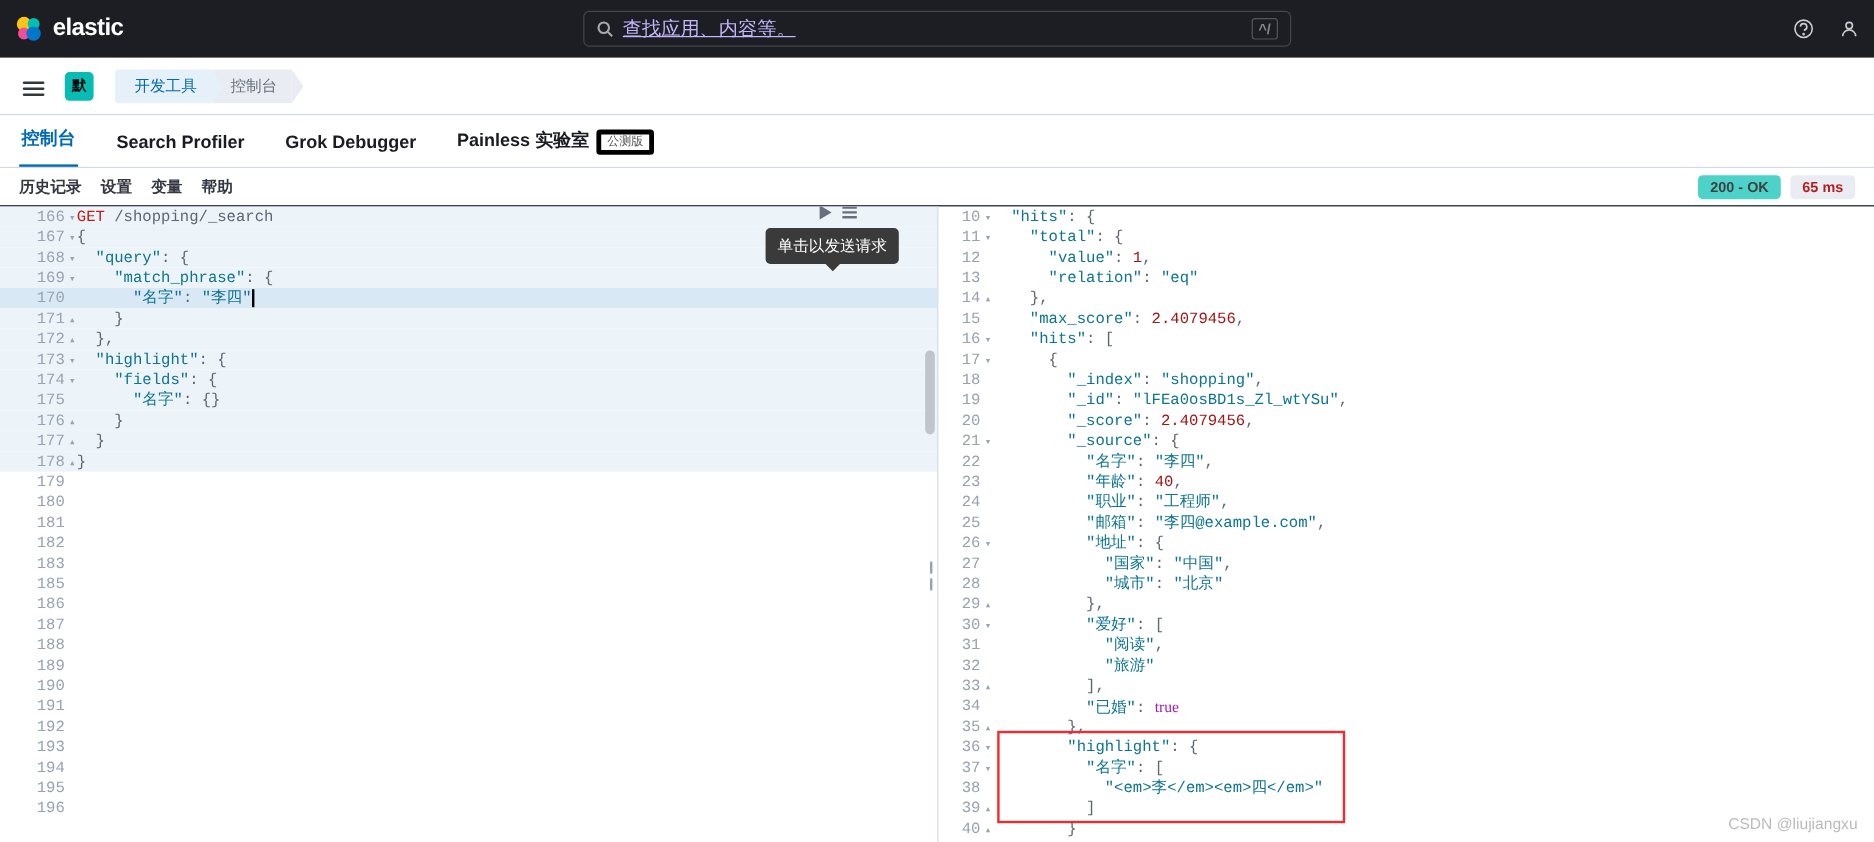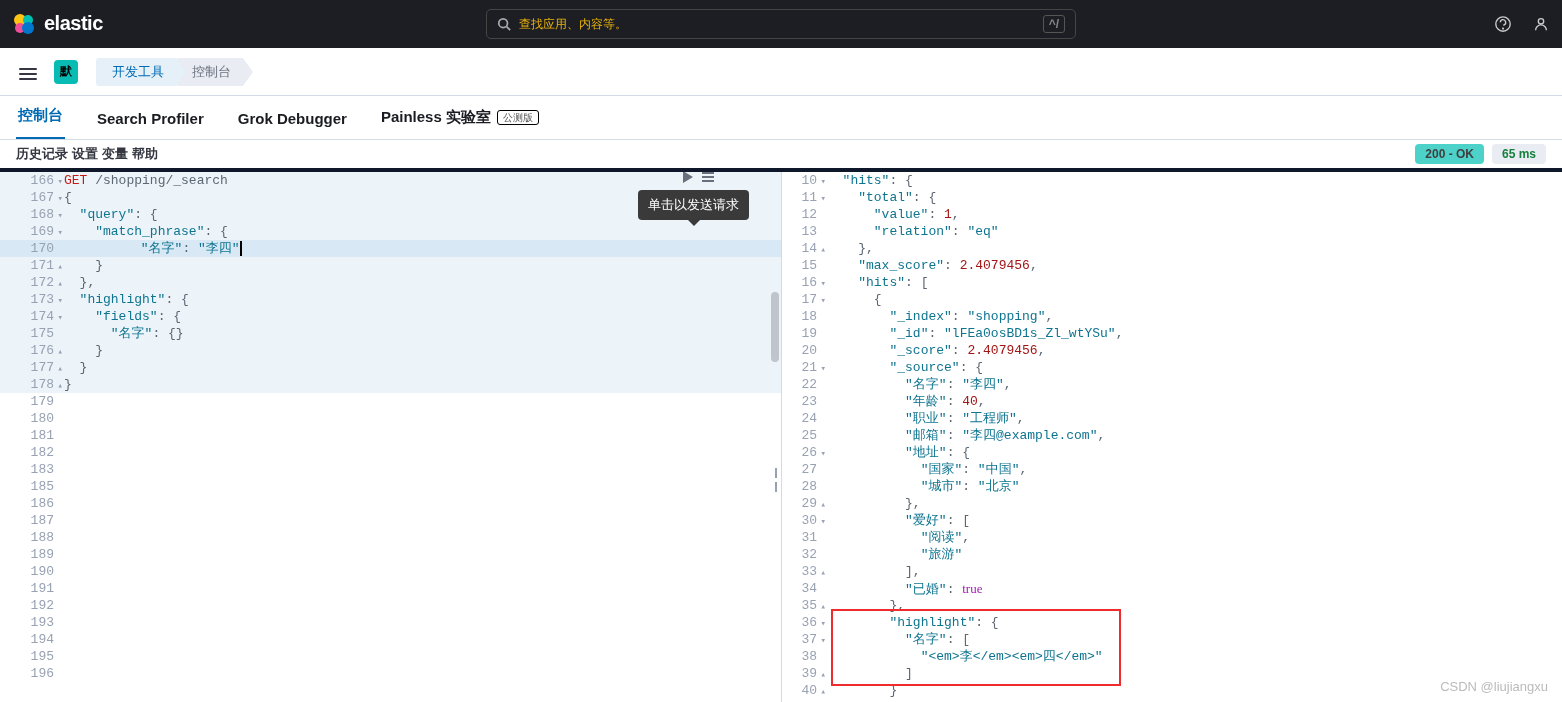--- a/index.html
+++ b/index.html
@@ -3,51 +3,51 @@
 <meta charset="utf-8">
 <style>
 * { box-sizing: border-box; margin: 0; padding: 0; }
 body { font-family: -apple-system, BlinkMacSystemFont, "Segoe UI", Helvetica, Arial, sans-serif; font-size: 14px; background: #fff; color: #343741; overflow: hidden; width: 1562px; height: 702px; position: relative; }
 .top-bar { height: 48px; background: #1d1e24; display: flex; align-items: center; padding: 0 12px; }
 .logo-area { display: flex; gap: 8px; }
 .logo-svg { width: 24px; height: 24px; }
 .logo-text { color: #fff; font-weight: 700; font-size: 20px; letter-spacing: -0.5px; }
 .search-box { margin: 0 auto; width: 590px; height: 30px; border: 1px solid #454545; border-radius: 5px; display: flex; align-items: center; padding: 0 10px; gap: 8px; color: #888; position: absolute; left: 50%; transform: translateX(-50%); }
 .search-icon { width: 14px; height: 14px; stroke: #aaa; fill: none; stroke-width: 2; }
-.search-ph { font-size: 12px; color: #eab308; flex: 1; }
+.search-ph { font-size: 16px; color: #c4b5fd; flex: 1; text-decoration: underline; }
 .kbd-hint { font-size: 12px; color: #888; font-weight: bold; border:1px solid #555; padding:1px 5px; border-radius:3px;}
 .top-icons { margin-left: auto; display: flex; gap: 20px; }
 .top-icon { width: 18px; height: 18px; stroke: #ccc; fill: none; stroke-width: 1.5; }
 .breadcrumb-bar { height: 48px; border-bottom: 1px solid #d3dae6; display: flex; align-items: center; padding: 0 12px; gap: 10px; }
 .menu-btn { width: 32px; height: 32px; display: flex; align-items: center; justify-content: center; cursor: pointer; }
 .menu-icon { width: 18px; height: 14px; }
 .menu-icon span { display: block; height: 2px; background: #343741; margin: 3px 0; border-radius: 1px; }
 .space-btn { width: 24px; height: 24px; background: #08bcb4; border-radius: 4px; display: flex; align-items: center; justify-content: center; font-size: 12px; font-weight: 700; color: #000; }
 .crumb { height: 28px; display: flex; align-items: center; padding: 0 12px 0 16px; background: #e6f0f8; color: #006bb4; font-size: 13px; position: relative; cursor: pointer; border-radius: 3px 0 0 3px; }
 .crumb2 { background: #e9edf3; color: #69707d; cursor: default; }
 .crumb::after { content: ""; position: absolute; right: -10px; top: 0; border-left: 10px solid #e6f0f8; border-top: 14px solid transparent; border-bottom: 14px solid transparent; z-index: 2; }
 .crumb2::after { border-left-color: #e9edf3; }
 .tab-bar { height: 44px; border-bottom: 1px solid #d3dae6; display: flex; align-items: flex-end; padding: 0 16px; gap: 30px; }
 .tab { padding: 0 2px 12px 2px; font-size: 15px; font-weight: 700; color: #1a1c21; cursor: pointer; }
 .tab.active { color: #006bb4; border-bottom: 2px solid #006bb4; }
-.badge-beta { font-size: 10px; border: 1px solid #000000; border-radius: 3px; padding: 1px 5px; margin-left: 6px; font-weight: 400; color: #555; vertical-align: middle; }
-.toolbar { height: 32px; display: flex; align-items: center; padding: 0 16px; gap: 4px; border-bottom: 4px solid #0f172a; }
+.badge-beta { font-size: 10px; border: 4px solid #000000; border-radius: 3px; padding: 1px 5px; margin-left: 6px; font-weight: 400; color: #555; vertical-align: middle; }
+.toolbar { height: 32px; display: flex; align-items: center; padding: 0 16px; gap: 16px; border-bottom: 1px solid #0f172a; }
 .toolbar .t-item { font-size: 13px; font-weight: 700; cursor: pointer; }
 .toolbar-right { margin-left: auto; display: flex; gap: 8px; }
 .status-pill { background: #4dd2ca; color: #404040; font-size: 12px; font-weight: 700; padding: 3px 10px; border-radius: 4px; }
-.time-pill { background: #e9edf3; color: #15803d; font-size: 12px; font-weight: 700; padding: 3px 10px; border-radius: 4px; }
+.time-pill { background: #e9edf3; color: #b91c1c; font-size: 12px; font-weight: 700; padding: 3px 10px; border-radius: 4px; }
 .editor-area { display: flex; height: calc(702px - 48px - 48px - 44px - 32px); position: relative; }
 .pane { width: 50%; overflow: hidden; position: relative; font-family: "SFMono-Regular", Consolas, "Liberation Mono", Menlo, monospace; font-size: 13px; }
 .pane-divider { position: absolute; left: 50%; top: 0; bottom: 0; width: 1px; background: #d3dae6; }
 .code-row { display: flex; height: 17px; line-height: 17px; white-space: pre; }
 .gutter { width: 64px; text-align: right; padding-right: 10px; color: #98a2b3; user-select: none; flex-shrink: 0; position: relative; }
 .fold { position: absolute; right: 1px; top: 2px; color: #98a2b3; font-size: 9px; }
 .code { flex: 1; }
 .left .code-row.hl { background: #edf4f9; }
-.left .code-row.cur { background: #d9e8f5; gap: 30px; }
+.left .code-row.cur { background: #d9e8f5; }
 .kw { color: #c41a16; } 
 .path { color: #5c6773; }
 .punc { color: #5c6773; }
 .key { color: #0e7490; font-weight: 500; }
 .str { color: #0e7490; }
 .num { color: #a31515; }
 .bool { color: #a21caf; font-family: Liberation Serif, serif; }
 .cursor-bar { border-right: 2px solid #000; }
 .tooltip { position: absolute; top: 18px; left: 638px; background: #3a3a3a; color: #fff; font-size: 13px; padding: 6px 10px; border-radius: 4px; z-index: 20; font-family: -apple-system, sans-serif; }
 .tooltip::after { content: ""; position: absolute; bottom: -6px; left: 50%; margin-left: -6px; border-top: 6px solid #3a3a3a; border-left: 6px solid transparent; border-right: 6px solid transparent; }

